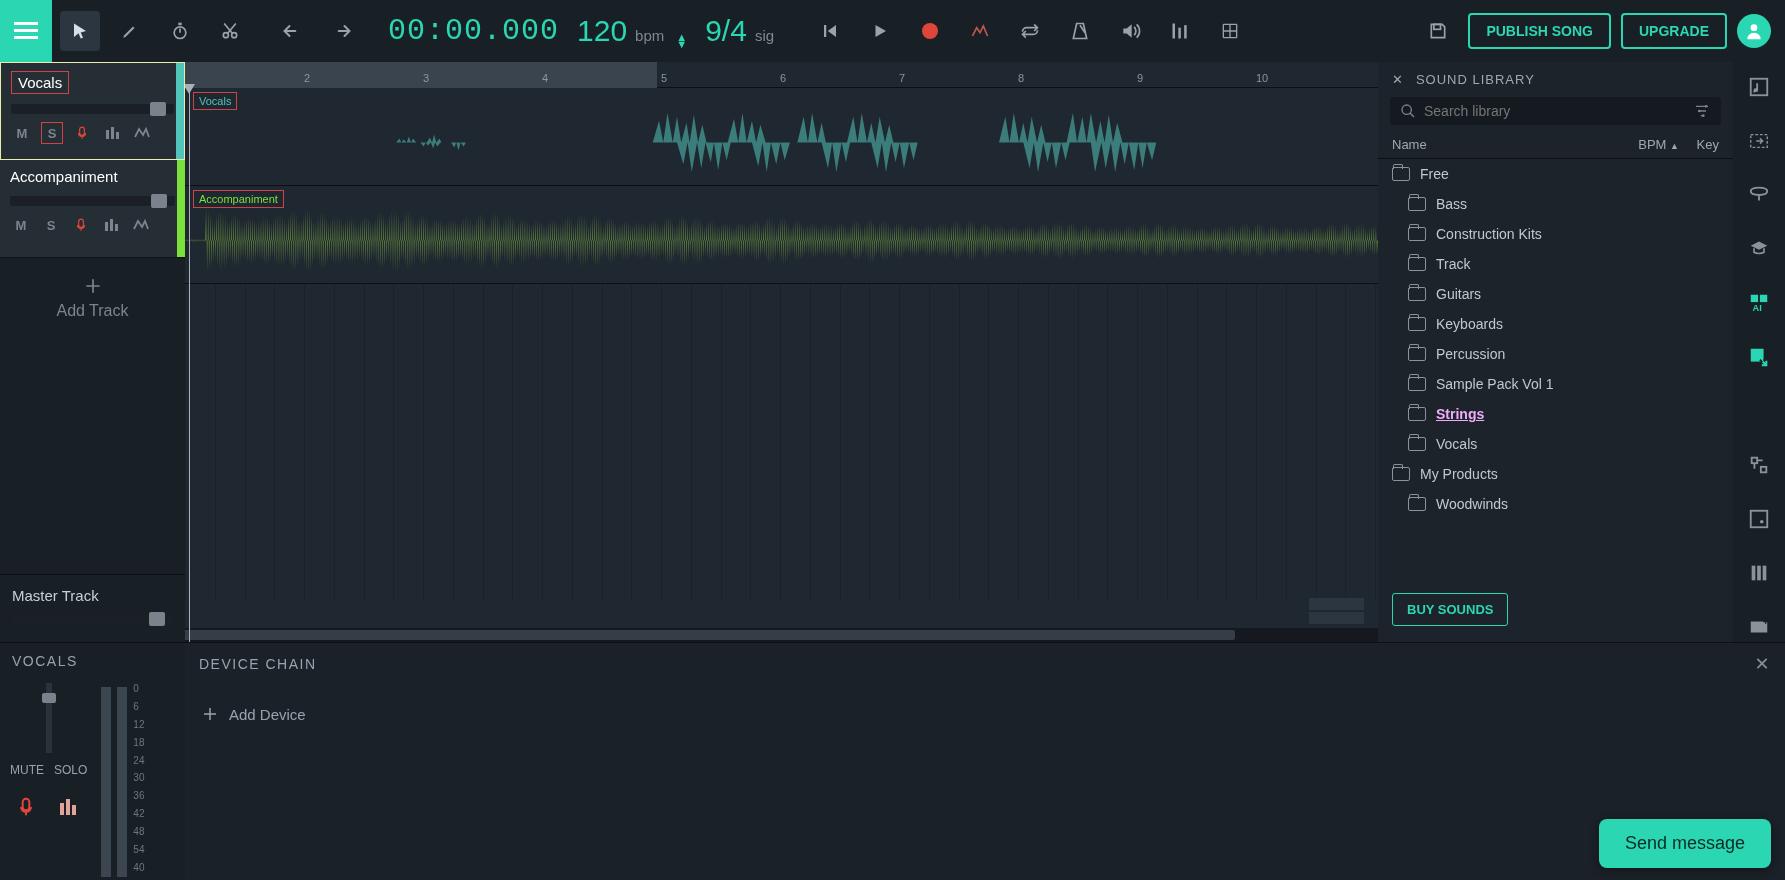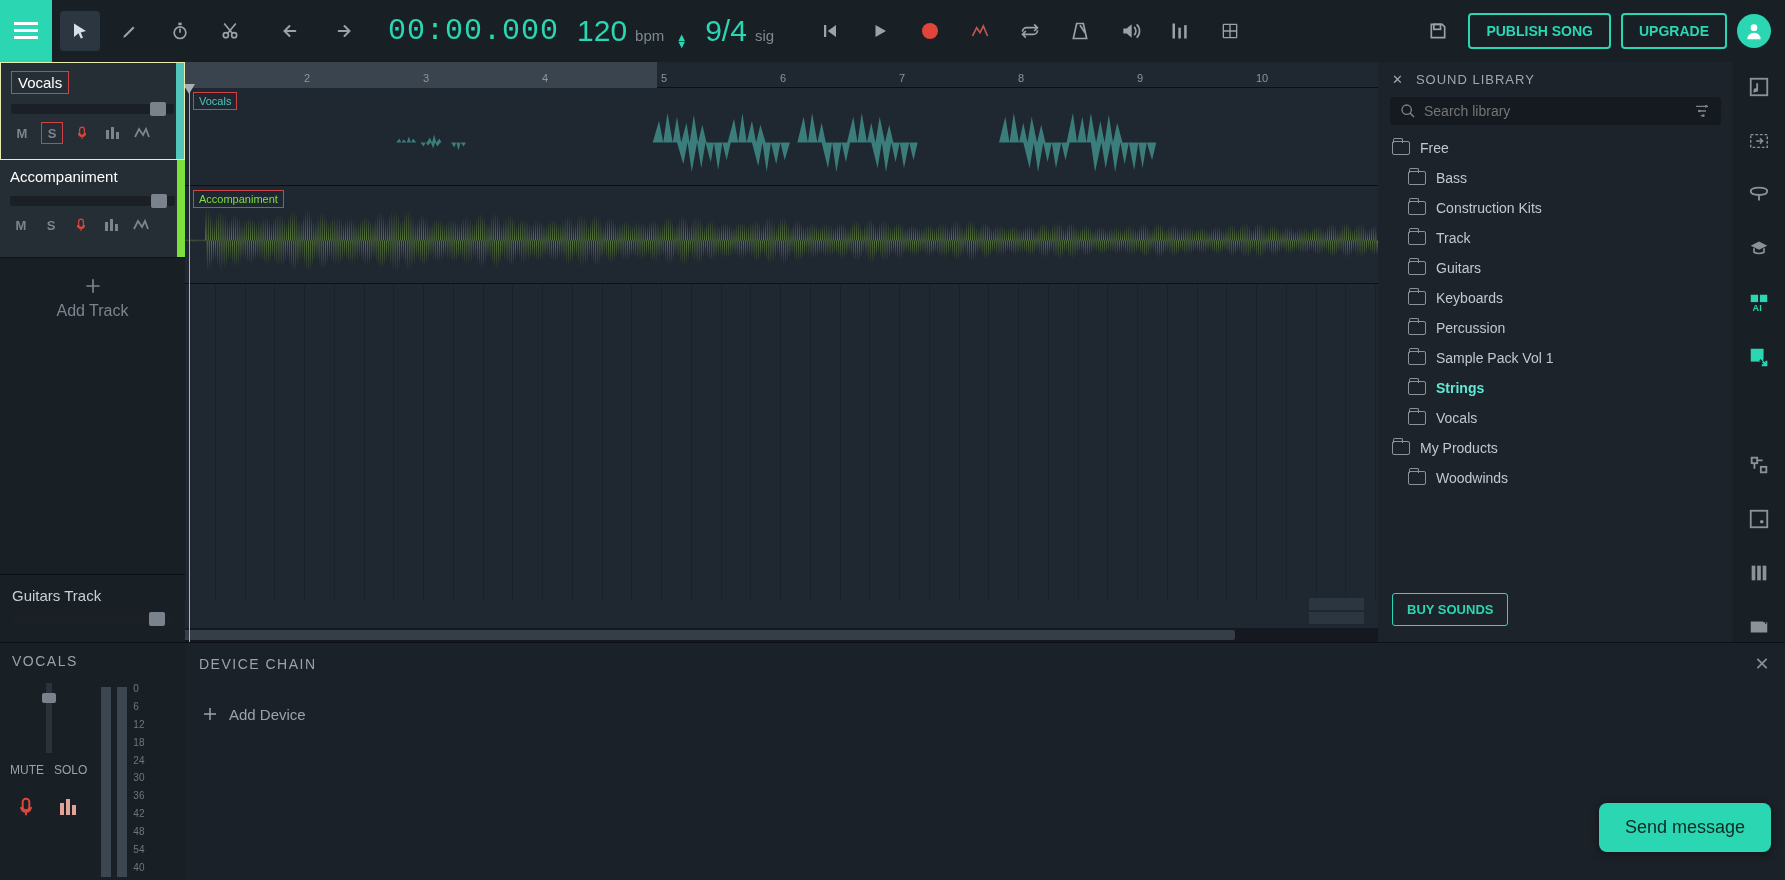--- a/index.html
+++ b/index.html
@@ -69,21 +69,21 @@
 .library { width:355px; background:#1c232b; display:flex; flex-direction:column; }
 .lib-head { display:flex; align-items:center; gap:12px; padding:10px 14px; color:#a0a8af; font-size:13px; letter-spacing:1px; }
 .lib-search { margin:0 12px 8px; background:#141a20; border-radius:4px; display:flex; align-items:center; padding:6px 10px; color:#7a838b;}
 .lib-search input { flex:1; background:transparent; border:none; outline:none; color:#c8d0d6; font-size:14px; margin-left:8px;}
 .lib-cols { display:flex; padding:4px 14px 6px; color:#a0a8af; font-size:13px; border-bottom:1px solid #0c1014;}
 .lib-cols .c1 { flex:1; } .lib-cols .c2 { width:48px; text-align:right;} .lib-cols .c3{ width:40px; text-align:right;}
 .lib-list { flex:1; overflow:auto; }
 .lib-row { display:flex; align-items:center; gap:10px; padding:7px 14px 7px; color:#c1c8cf; font-size:14px; cursor:pointer; }
 .lib-row.root { padding-left:14px; }
 .lib-row.child { padding-left:30px; }
-.lib-row.active { color:#5eead4; font-weight:600; }
+.lib-row.active { color:#f0abfc; font-weight:600;text-decoration:underline; }
 .buy-wrap { padding:12px 14px 16px; }
 .buy-btn { border:1.5px solid #2bd6b3; color:#2bd6b3; background:transparent; padding:8px 14px; font-size:13px; font-weight:600; border-radius:3px; cursor:pointer;}
 
 
 .right-rail { width:52px; background:#182026; display:flex; flex-direction:column; align-items:center; gap:24px; padding-top:10px; }
 .rail-btn { width:30px; height:30px; display:flex; align-items:center; justify-content:center; color:#8a929a; fill:#8a929a; cursor:pointer; }
 .rail-btn.on { color:#2bd6b3; fill:#2bd6b3;}
 .right-rail .grow { flex:1; }
 
 
@@ -99,21 +99,21 @@
 .bp-left .ic-big.eq { color:#e2a39a;}
 .meter { display:flex; align-items:flex-start; gap:6px; }
 .level-bar { width:10px; height:190px; background:linear-gradient(#3c4650,#3c4650); margin-top:4px;}
 .db-scale { display:flex; flex-direction:column; justify-content:space-between; height:190px; font-size:10px; color:#6e7780;}
 .bp-right { flex:1; position:relative; }
 .bp-right-title { color:#9aa3ab; font-size:14px; letter-spacing:1.5px; padding:10px 14px; display:flex; align-items:center;}
 .bp-right-title .x { margin-left:auto; color:#858d95; cursor:pointer; font-size:18px;}
 .add-device { display:flex; align-items:center; gap:10px; color:#9aa3ab; padding:20px 16px; cursor:pointer; font-size:15px;}
 
 
-.send-msg { position:absolute; right:14px; bottom:28px; background:#2bd6b3; color:#0b2c25; font-size:18px; padding:14px 26px; border-radius:8px; display:flex; align-items:flex-end; gap:10px; cursor:pointer; box-shadow:0 2px 10px rgba(0,0,0,0.4); z-index:50;}
+.send-msg { position:absolute; right:14px; bottom:12px; background:#2bd6b3; color:#0b2c25; font-size:18px; padding:14px 26px; border-radius:8px; display:flex; align-items:flex-end; gap:10px; cursor:pointer; box-shadow:0 2px 10px rgba(0,0,0,0.4); z-index:50;}
 
 svg { pointer-events:none; }
 .folder-ico { width:18px; height:14px; border:1.5px solid #8a929a; border-radius:2px; position:relative;}
 .folder-ico::before { content:''; position:absolute; top:-4px; left:0; width:8px; height:4px; border:1.5px solid #8a929a; border-bottom:none; border-radius:2px 2px 0 0;}
 </style>
 </head>
 <body>
 
 <div class="topbar">
   <div class="hamburger">
@@ -304,21 +304,21 @@
       </div>
       <div class="color-strip cs-green"></div>
     </div>
     <div class="add-track">
       <svg width="20" height="20" viewBox="0 0 24 24">
           <path d="M12 4v16M4 12h16" stroke="#7c858d" stroke-width="2"></path>
         </svg>
       <span>Add Track</span>
     </div>
     <div class="master-block">
-      <div class="master-title">Guitars Track</div>
+      <div class="master-title">Master Track</div>
       <div class="track-slider">
           <div class="thumb"></div>
         </div>
     </div>
   </div>
 
   <div class="timeline-area">
     <div class="ruler">
       <div class="sel" style="width:472px"></div>
       <span class="tick" style="left:119px">2</span>
@@ -440,20 +440,25 @@
           <line x1="15" y1="15" x2="21" y2="21" stroke="#7a838b" stroke-width="2"></line>
         </svg>
       <input type="text" placeholder="Search library" style="">
       <svg width="18" height="16" viewBox="0 0 24 24">
           <path d="M3 5h18M6 12h12M10 19h4" stroke="#7a838b" stroke-width="2"></path>
           <circle cx="18" cy="5" r="2" fill="#7a838b"></circle>
           <circle cx="8" cy="12" r="2" fill="#7a838b"></circle>
           <circle cx="14" cy="19" r="2" fill="#7a838b"></circle>
         </svg>
     </div>
+    <div class="lib-cols">
+      <span class="c1">Name</span>
+      <span class="c2"><span>BPM</span> <span style="font-size:9px">▲</span></span>
+      <span class="c3">Key</span>
+    </div>
     <div class="lib-list">
       <div class="lib-row root">
           <span class="folder-ico"></span>
           <span>Free</span>
         </div>
       <div class="lib-row child">
           <span class="folder-ico"></span>
           <span>Bass</span>
         </div>
       <div class="lib-row child">

